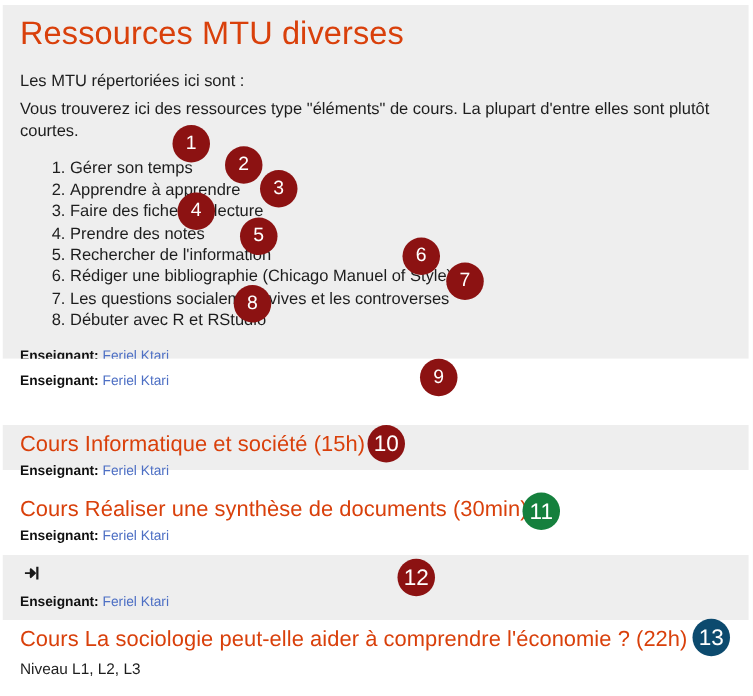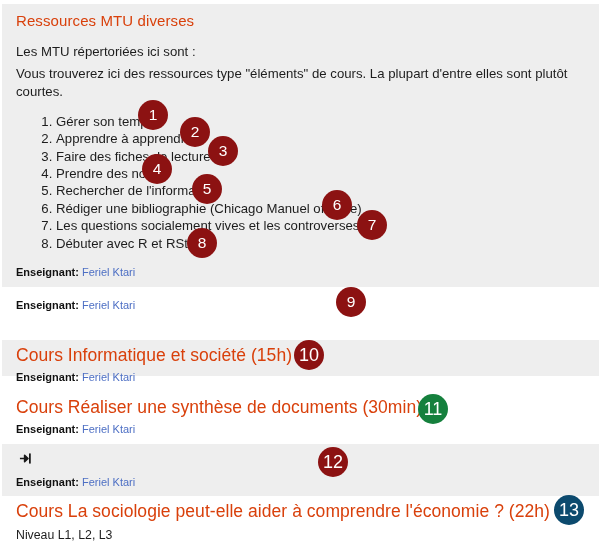--- a/index.html
+++ b/index.html
@@ -29,21 +29,21 @@
     left: 0;
     right: 0;
     box-sizing: border-box;
     padding: 0 14px;
   }
   .sec-gray  { background: #eeeeee; }
   .sec-white { background: #ffffff; }
 
   .sec-title {
     color: #d9400b;
-    font-size: 15px;
+    font-size: 26px;
     font-weight: 400;
     line-height: 1.15;
     margin: 0;
     letter-spacing: 0.1px;
     white-space: nowrap;
   }
   .course-title {
     color: #d9400b;
     font-size: 17.5px;
     font-weight: 400;

